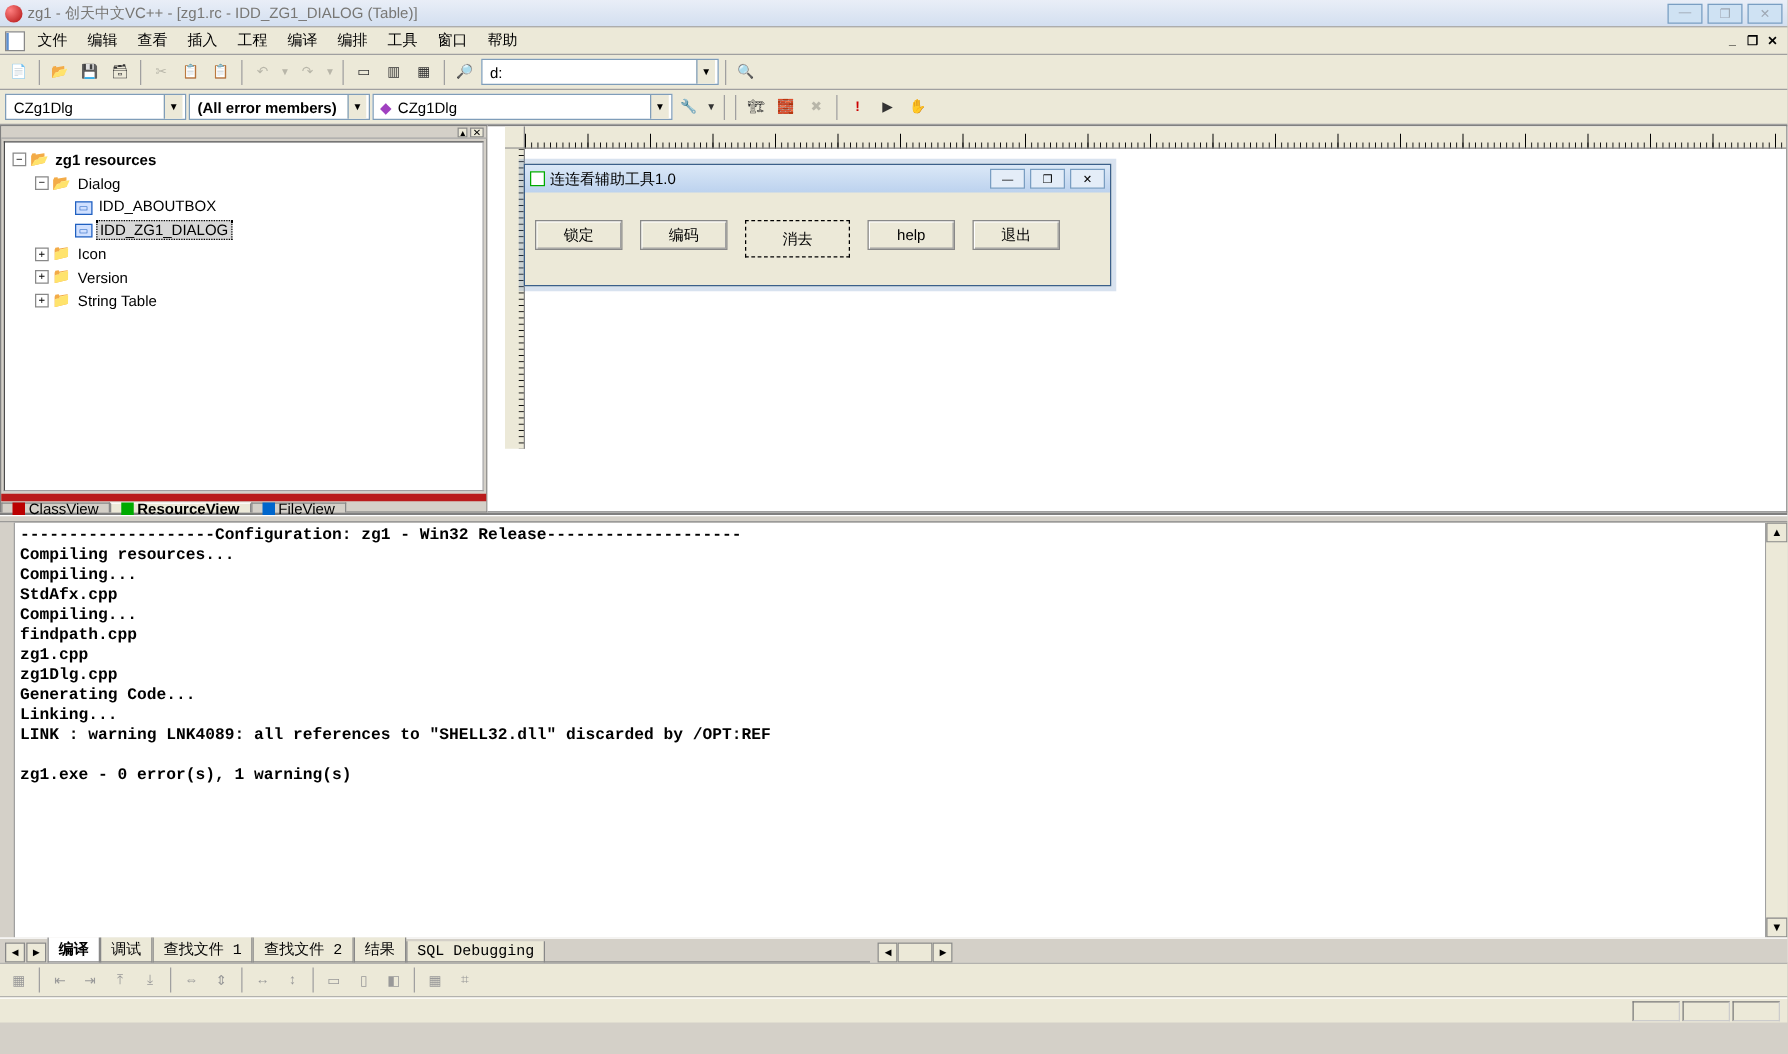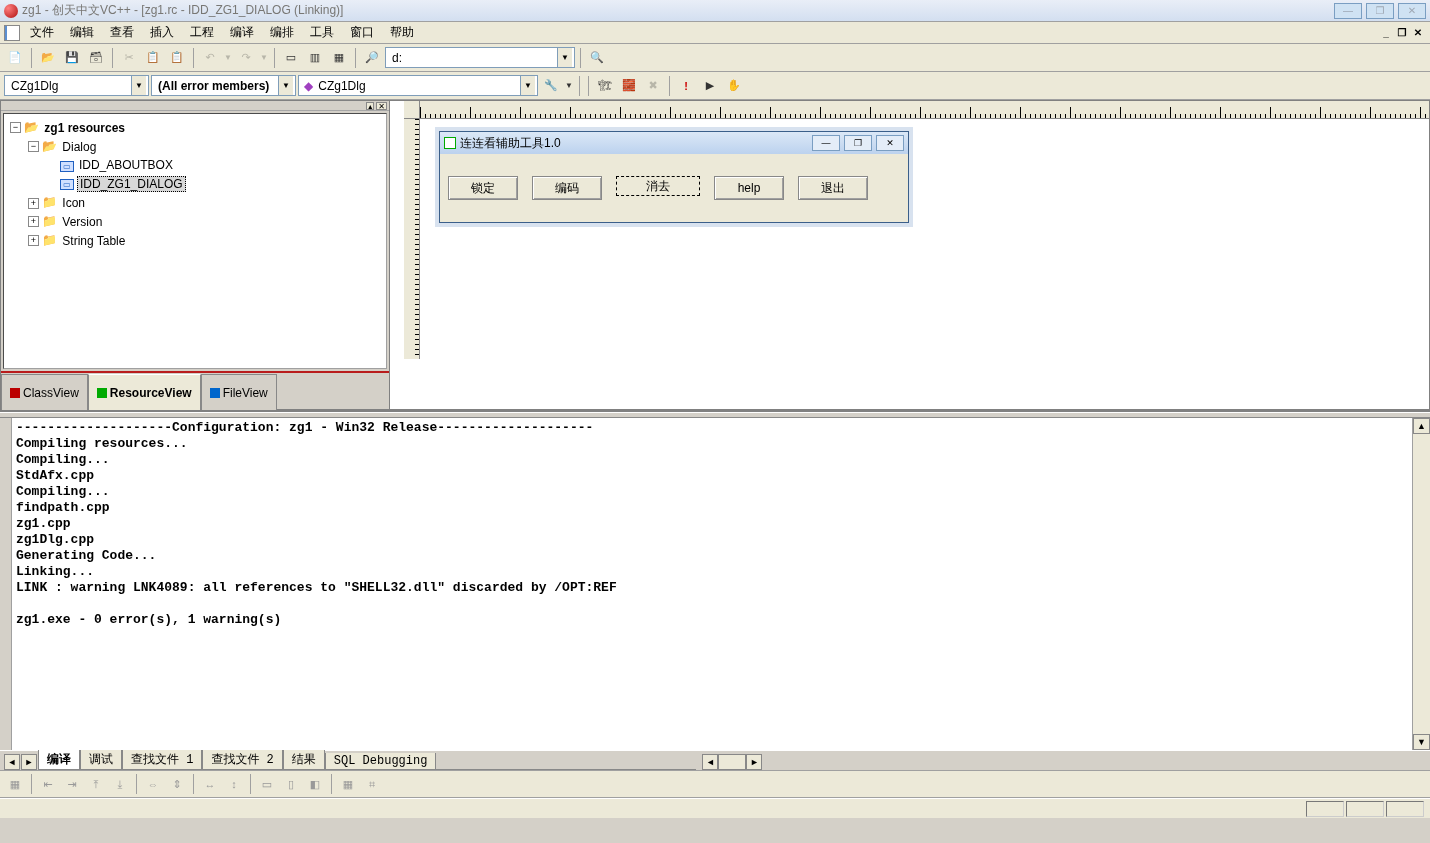--- a/index.html
+++ b/index.html
@@ -46,45 +46,45 @@
 #sidehdr { height:10px; background:#d4d0c8; border-bottom:1px solid #a6a6a6; display:flex; justify-content:flex-end; align-items:center; padding:0 2px; gap:2px;}
 #sidehdr span{ font-size:8px; height:8px; line-height:8px; display:inline-block; border:1px solid #888; padding:0 1px; background:#ece9d8;}
 #tree { flex:1; background:#fff; border:1px inset #a0a0a0; margin:2px; overflow:auto; padding:4px; font-family:Tahoma; }
 #tree ul { list-style:none; padding-left:18px;}
 #tree > ul { padding-left:2px;}
 #tree li { white-space:nowrap; line-height:18px; position:relative;}
 .twist { display:inline-block; width:11px; height:11px; border:1px solid #888; background:#fff; text-align:center; line-height:9px; font-size:9px; margin-right:3px; vertical-align:middle;}
 .noline .twist{visibility:hidden;}
 .tlabel { vertical-align:middle; padding:0 2px;}
 .tlabel.sel { border:1px dotted #000; background:#d8d8d8;}
-#sidetabs { height:38px; display:flex; background:#d4d0c8; border-top:2px solid #b91c1c;}
+#sidetabs { height:14px; display:flex; background:#d4d0c8; border-top:6px solid #b91c1c;}
 .sidetab { padding:2px 8px; border:1px solid #888; border-bottom:none; background:#d4d0c8; display:flex; align-items:center; gap:3px; position:relative; top:1px;}
 .sidetab.active { background:#ece9d8; font-weight:bold; border-top:1px solid #fff;}
 .sidetab .ticon { width:10px; height:10px; display:inline-block;}
 .sidetab .ticon.cv { background:#b00;} .sidetab .ticon.rv { background:#0a0;} .sidetab .ticon.fv { background:#06c;}
 
 
 #design { flex:1; background:#fff; border:1px solid #808080; border-left:none; position:relative; overflow:hidden;}
 #ruler-h { position:absolute; top:0; left:30px; right:0; height:18px; background:#ece9d8; border-bottom:1px solid #888;
   background-image:repeating-linear-gradient(to right, #000 0 1px, transparent 1px 5px), repeating-linear-gradient(to right, #000 0 1px, transparent 1px 50px);
   background-size:5px 5px, 50px 12px; background-position: 0 13px, 0 6px; background-repeat:repeat-x;}
 #ruler-v { position:absolute; top:18px; left:14px; width:16px; height:240px; background:#ece9d8; border-right:1px solid #888;
   background-image:repeating-linear-gradient(to bottom, #000 0 1px, transparent 1px 5px);
   background-size:5px 5px; background-position: 11px 0; background-repeat:repeat-y;}
 #ruler-corner { position:absolute; top:0; left:14px; width:16px; height:18px; background:#ece9d8; border-right:1px solid #888; border-bottom:1px solid #888;}
 
 
-#mockdlg { position:absolute; top:30px; left:49px; width:470px; border:1px solid #3b5f8a; background:#ece9d8; box-shadow:0 0 0 4px rgba(100,140,190,.25);}
+#mockdlg { position:absolute; top:30px; left:29px; width:470px; border:1px solid #3b5f8a; background:#ece9d8; box-shadow:0 0 0 4px rgba(100,140,190,.25);}
 #mockdlg .mtitle { height:22px; background:linear-gradient(#dbe8f7,#bcd2ee); display:flex; align-items:center; padding:0 4px; gap:4px;}
 #mockdlg .micon { width:12px; height:12px; border:1px solid #0a0; background:#fff;}
 #mockdlg .mtitle .spacer { flex:1;}
 #mockdlg .mbtn { width:28px; height:16px; border:1px solid #7a9ec2; background:#e4edf8; display:flex; align-items:center; justify-content:center; font-size:9px;}
 #mockdlg .mbody { padding:22px 8px; display:flex; gap:14px;}
 #mockdlg .dbtn { width:70px; height:24px; background:#ece9d8; border:1px solid #888; box-shadow:inset 1px 1px #fff, inset -1px -1px #a0a0a0; display:flex; align-items:center; justify-content:center;}
-#mockdlg .dbtn.seld { border:1px dashed #000; width:84px; height:20px; box-shadow:none;}
+#mockdlg .dbtn.seld { border:1px dashed #000; width:84px; height:30px; box-shadow:none;}
 
 
 #output { border-top:2px solid #808080; background:#fff; height:360px; display:flex; flex-direction:column;}
 #out-grip { height:6px; background:#d4d0c8; border-top:1px solid #fff; border-bottom:1px solid #888;}
 #out-body { flex:1; display:flex;}
 #out-left { width:12px; background:#d4d0c8; border-right:1px solid #a0a0a0;}
 #out-text { flex:1; font-family:"Courier New",monospace; font-size:13px; font-weight:bold; white-space:pre; padding:2px 4px; overflow:hidden; line-height:16px;}
 #out-right { width:18px; background:#ece9d8; border-left:1px solid #a0a0a0; display:flex; flex-direction:column;}
 #out-right .sar { height:16px; background:#ece9d8; border:1px solid #888; display:flex; align-items:center; justify-content:center; font-size:9px;}
 #out-right .strack { flex:1; background:#ece9d8;}
@@ -102,21 +102,21 @@
 .bb-btn { width:22px; height:22px; border:1px solid transparent; display:flex; align-items:center; justify-content:center; color:#999; font-size:11px;}
 #statusbar { height:20px; background:#ece9d8; border-top:1px solid #fff; display:flex; align-items:center; padding:0 6px; font-size:11px;}
 #statusbar .sp { flex:1;}
 #statusbar .cell { border:1px inset #ccc; padding:0 18px; height:16px; margin-left:2px;}
 </style>
 </head>
 <body>
 
 <div id="titlebar">
   <span class="app-icon"></span>
-  <span>zg1 - 创天中文VC++ - [zg1.rc - IDD_ZG1_DIALOG (Linking)]</span>
+  <span>zg1 - 创天中文VC++ - [zg1.rc - IDD_ZG1_DIALOG (Table)]</span>
   <span class="spacer"></span>
   <span class="winbtn dis">—</span>
   <span class="winbtn dis">❐</span>
   <span class="winbtn dis">✕</span>
 </div>
 
 <div id="menubar">
   <span class="mdoc"></span>
   <span class="mitem">文件</span>
   <span class="mitem">编辑</span>

